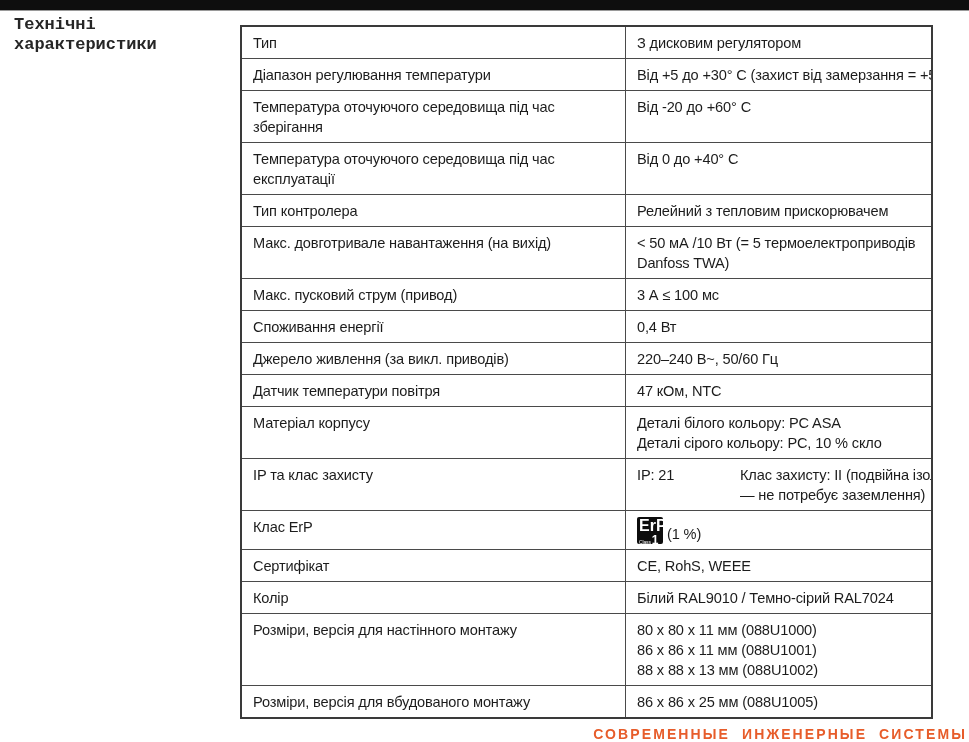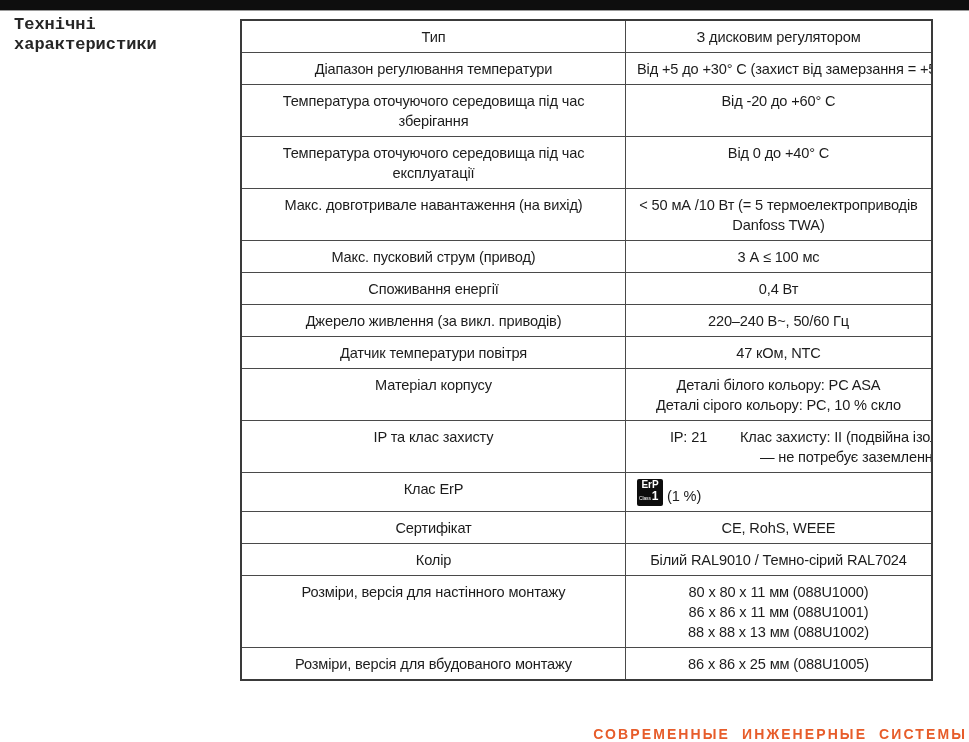--- a/index.html
+++ b/index.html
@@ -4,41 +4,41 @@
 <style>
   html,body{margin:0;padding:0;}
   body{
     width:969px;height:742px;position:relative;background:#ffffff;
     font-family:"Liberation Sans", sans-serif;overflow:hidden;
   }
   .top-bar{position:absolute;left:0;top:0;width:969px;height:10px;background:#0e0e0e;border-bottom:1px solid #9a9a9a;}
   .doc-title{
     position:absolute;left:14px;top:15px;font-size:17px;font-weight:bold;color:#262626;line-height:1.2;font-family:Liberation Mono, monospace;
   }
-  .spec-table-wrap{position:absolute;left:240px;top:19px;width:693px;text-align:center;}
+  .spec-table-wrap{position:absolute;left:240px;top:25px;width:693px;}
   table.spec{
     border-collapse:collapse;table-layout:fixed;width:100%;
     border:2px solid #3a3a3a;
     font-size:14.6px;letter-spacing:-0.15px;color:#1c1c1c;
   }
   table.spec td{
     border:1px solid #4a4a4a;vertical-align:top;padding:6px 11px 5px 11px;line-height:20px;
   }
   td.c-label{width:361px;}
   td.c-value{overflow:hidden;}
   .vline{white-space:nowrap;}
   .split{display:flex;align-items:flex-start;}
   .split .ip{display:inline-block;width:103px;flex:0 0 103px;}
   .split .kl div{white-space:nowrap;}
   .erp-row{display:flex;align-items:flex-end;gap:4px;}
   .erp-badge{
     display:inline-flex;flex-direction:column;background:#0d0d0d;color:#fff;
     width:26px;height:27px;padding:1px 2px;box-sizing:border-box;line-height:1;border-radius:2px;
   }
-  .erp-top{font-weight:bold;font-size:10px;letter-spacing:0;}
+  .erp-top{font-weight:bold;font-size:16px;letter-spacing:0;}
   .erp-bottom{display:flex;align-items:flex-end;gap:1px;}
   .erp-small{font-size:5px;line-height:1;padding-bottom:1px;}
   .erp-num{font-weight:bold;font-size:12px;line-height:1;}
   .erp-after{font-size:14.6px;}
   
   .logo{position:absolute;right:2px;bottom:0;text-align:right;z-index:5;}
   .logo-main{position:relative;display:inline-block;padding-left:4px;white-space:nowrap;}
   .logo-ring{position:absolute;left:-5px;top:-8px;width:46px;height:46px;}
   .logo-m{font-size:38px;font-weight:bold;color:#1d2c49;position:relative;}
   .logo-rest{font-size:29px;font-weight:bold;color:#16263f;letter-spacing:3px;position:relative;}
@@ -75,20 +75,26 @@
         <tr>
           <td class="c-label">Температура оточуючого середовища під час зберігання</td>
           <td class="c-value">
             <div class="vline">Від -20 до +60° C</div>
           </td>
         </tr>
         <tr>
           <td class="c-label">Температура оточуючого середовища під час експлуатації</td>
           <td class="c-value">
             <div class="vline">Від 0 до +40° C</div>
+          </td>
+        </tr>
+        <tr>
+          <td class="c-label">Тип контролера</td>
+          <td class="c-value">
+            <div class="vline">Релейний з тепловим прискорювачем</div>
           </td>
         </tr>
         <tr>
           <td class="c-label">Макс. довготривале навантаження (на вихід)</td>
           <td class="c-value">
             <div class="vline">&lt; 50 мА /10 Вт (= 5 термоелектроприводів</div>
             <div class="vline">Danfoss TWA)</div>
           </td>
         </tr>
         <tr>

